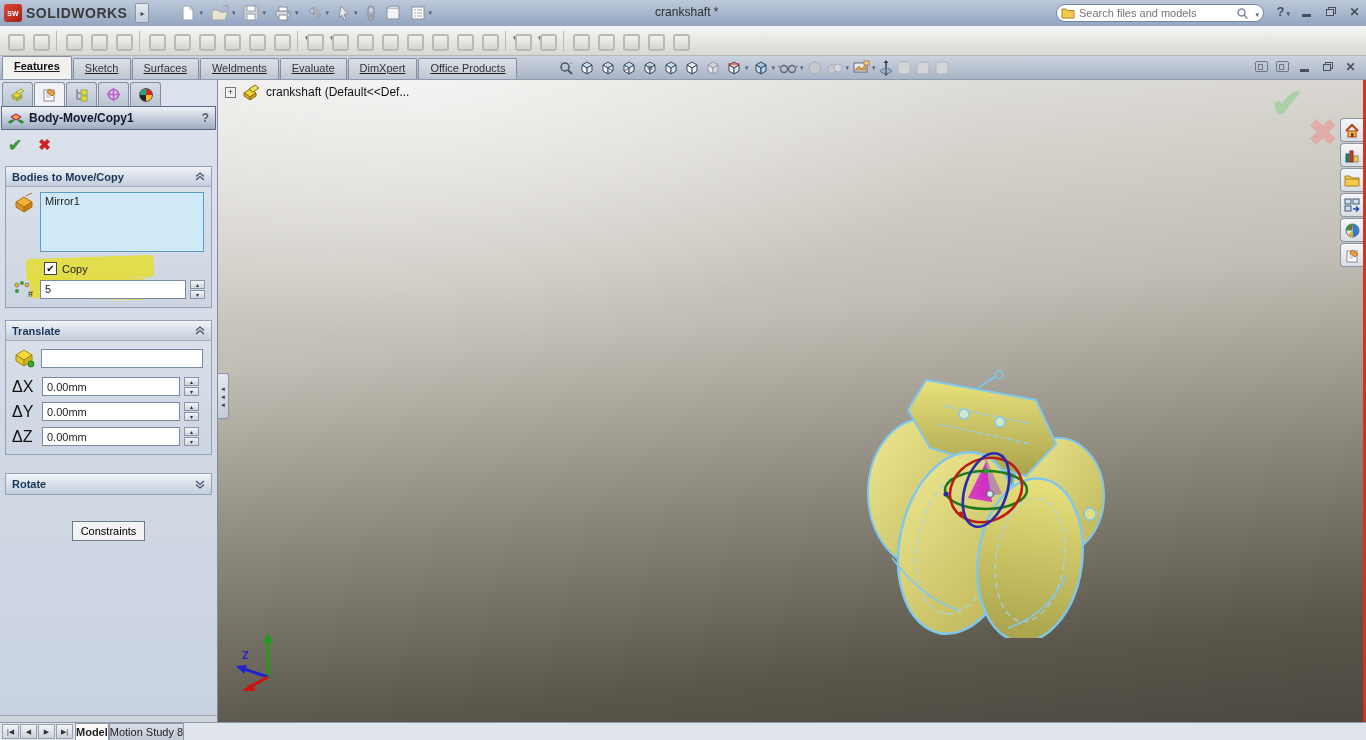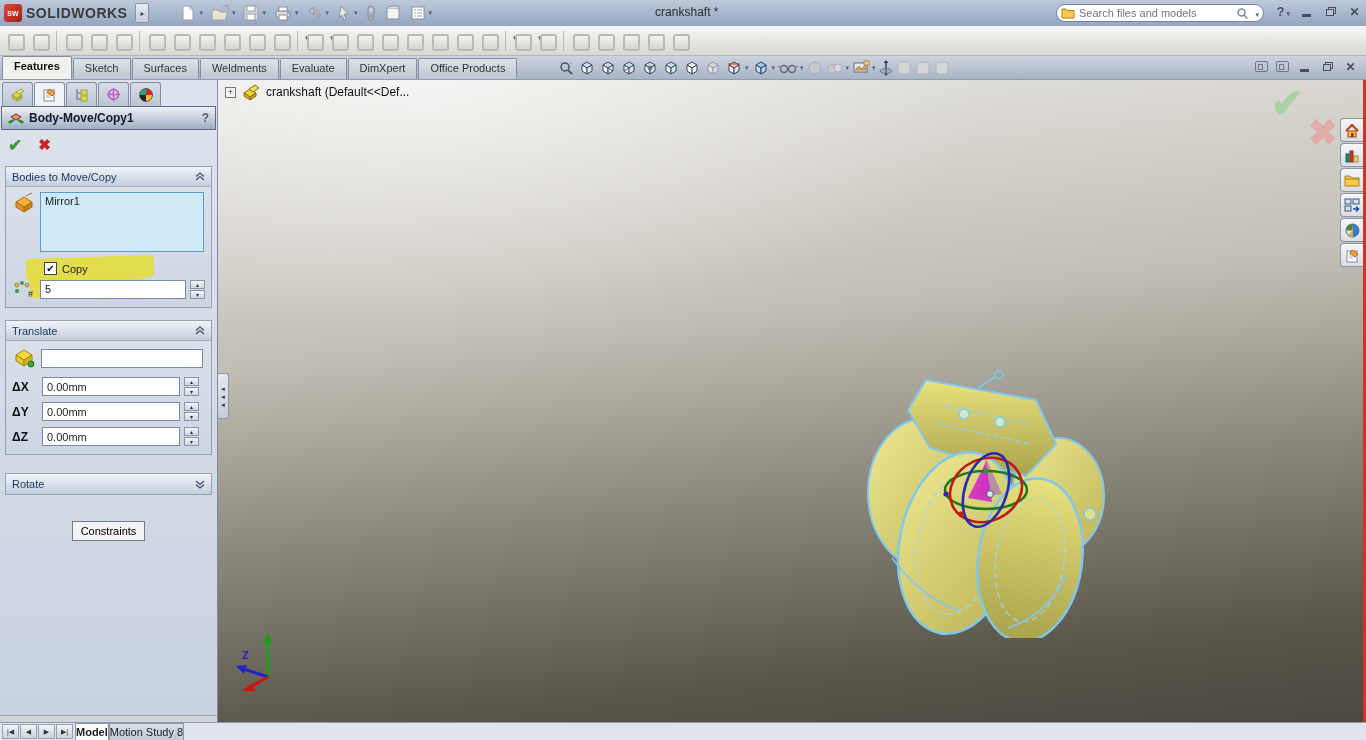--- a/index.html
+++ b/index.html
@@ -38,21 +38,21 @@
               background:linear-gradient(#f6f6f4,#d7d8d4); border-bottom:1px solid #b6b8b4;
               display:flex; align-items:center; gap:3px; padding-left:4px; }
   .gicon { width:22px; height:22px; border-radius:2px; position:relative; }
   .gicon::before { content:""; position:absolute; left:4px; top:4px; width:13px; height:13px;
                    border:2px solid #b9bab4; border-radius:3px; background:linear-gradient(#f2f2ef,#d4d5cf); }
   .tsep { width:1px; height:20px; background:#b9bab6; margin:0 2px; }
 
   
   .tabrow { position:absolute; left:0; top:56px; width:1366px; height:24px;
             background:linear-gradient(#ccd3df,#a9b4c6); border-bottom:1px solid #8e9bb0; }
-  .cmtabs { position:absolute; left:2px; bottom:0; display:flex; align-items:flex-end; }
+  .cmtabs { position:absolute; left:2px; bottom:0; display:flex; align-items:flex-end;text-decoration:underline; }
   .cmtab { height:21px; padding:3px 11px 2px; border:1px solid #84909f; border-bottom:none; margin-right:1px;
            background:linear-gradient(#dde1e8,#bec7d2); color:#333; font-size:11px; border-radius:2px 2px 0 0; }
   .cmtab.active { background:#f1f1ee; font-weight:bold; color:#111; height:23px; }
   .hud { position:absolute; left:558px; top:2px; display:flex; align-items:center; gap:3px; }
   .hud-i { height:20px; display:flex; align-items:center; }
   .docctl { position:absolute; right:8px; top:4px; display:flex; align-items:center; gap:8px; }
   .dc-sq { width:13px; height:11px; border:1.5px solid #707888; border-radius:2px; position:relative; }
   .dc-sq::before { content:""; position:absolute; left:2px; top:2px; width:3px; height:4px; border:1px solid #707888; }
 
   
@@ -70,21 +70,21 @@
              display:flex; align-items:center; padding:0 6px; gap:5px; }
   .pm-title { font-weight:bold; font-size:12px; color:#101a2e; flex:1; }
   .pm-q { color:#555f6e; font-weight:bold; font-size:12px; }
   .okrow { display:flex; align-items:center; gap:16px; padding:5px 8px; height:30px; }
   .ok-g { font-size:17px; font-weight:bold; }
   .x-g { font-size:15px; font-weight:bold; }
 
   .group { margin:6px 5px 0 5px; border:1px solid #95a1b4; background:linear-gradient(#dce2eb,#ccd5e2); }
   .group-h { height:20px; background:linear-gradient(#f1f4f8,#c3cddb); border-bottom:1px solid #a5b0c2;
              display:flex; align-items:center; padding:0 6px; }
-  .group-h .gt { font-weight:normal; color:#16365c; font-size:11px; flex:1; }
+  .group-h .gt { font-weight:bold; color:#16365c; font-size:11px; flex:1; }
   .chev svg { display:block; }
 
   .bodies-body { position:relative; padding:5px 6px 8px 6px; }
   .selrow { display:flex; gap:4px; }
   .sel-list { width:164px; height:60px; background:#cfe9f8; border:1px solid #5a9cc6; font-size:11px;
               color:#222; padding:2px 4px; }
   .hl { position:absolute; background:#e3dd3c; opacity:.9; z-index:0; }
   .hl1 { left:20px; top:70px; width:128px; height:22px; transform:rotate(-2deg); border-radius:4px; }
   .hl2 { left:24px; top:90px; width:116px; height:22px; transform:rotate(1deg); border-radius:4px; }
   .copyrow { position:relative; z-index:1; display:flex; align-items:center; gap:5px; margin:10px 0 4px 32px; }
@@ -93,21 +93,21 @@
   .numrow { position:relative; z-index:1; display:flex; align-items:center; gap:4px; }
   .fld { height:19px; background:#fff; border:1px solid #7a89a2; font-size:11px; padding:0 4px;
          font-family:"Liberation Sans",sans-serif; color:#222; }
   .spin { display:flex; flex-direction:column; gap:1px; }
   .spin b { width:15px; height:9px; background:linear-gradient(#f4f5f7,#cfd5de); border:1px solid #8a97ab;
             font-size:6px; color:#333; display:flex; align-items:center; justify-content:center; font-weight:normal; }
 
   .trans-body { padding:6px 6px 8px 6px; }
   .dirrow { display:flex; align-items:center; gap:5px; margin-bottom:8px; }
   .axisrow { display:flex; align-items:center; gap:4px; margin-bottom:6px; }
-  .axl { width:26px; font-weight:bold; font-size:12px; color:#111; }
+  .axl { width:26px; font-weight:normal; font-size:16px; color:#111; }
 
   .constraints-wrap { text-align:center; margin-top:26px;text-decoration:underline; }
   .constraints-btn { font-size:11px; padding:3px 8px; background:#f2f3f5; border:1px solid #707a8a;
                      font-family:"Liberation Sans",sans-serif; }
   .panel-hscroll { position:absolute; left:0; bottom:0; width:217px; height:7px; background:#ced4dc; border-top:1px solid #9aa4b2; }
 
   
   .vp { position:absolute; left:218px; top:0; right:0; bottom:0;
         background:
           radial-gradient(ellipse 900px 420px at 18% 0%, rgba(255,255,255,.55), rgba(255,255,255,0) 62%),

